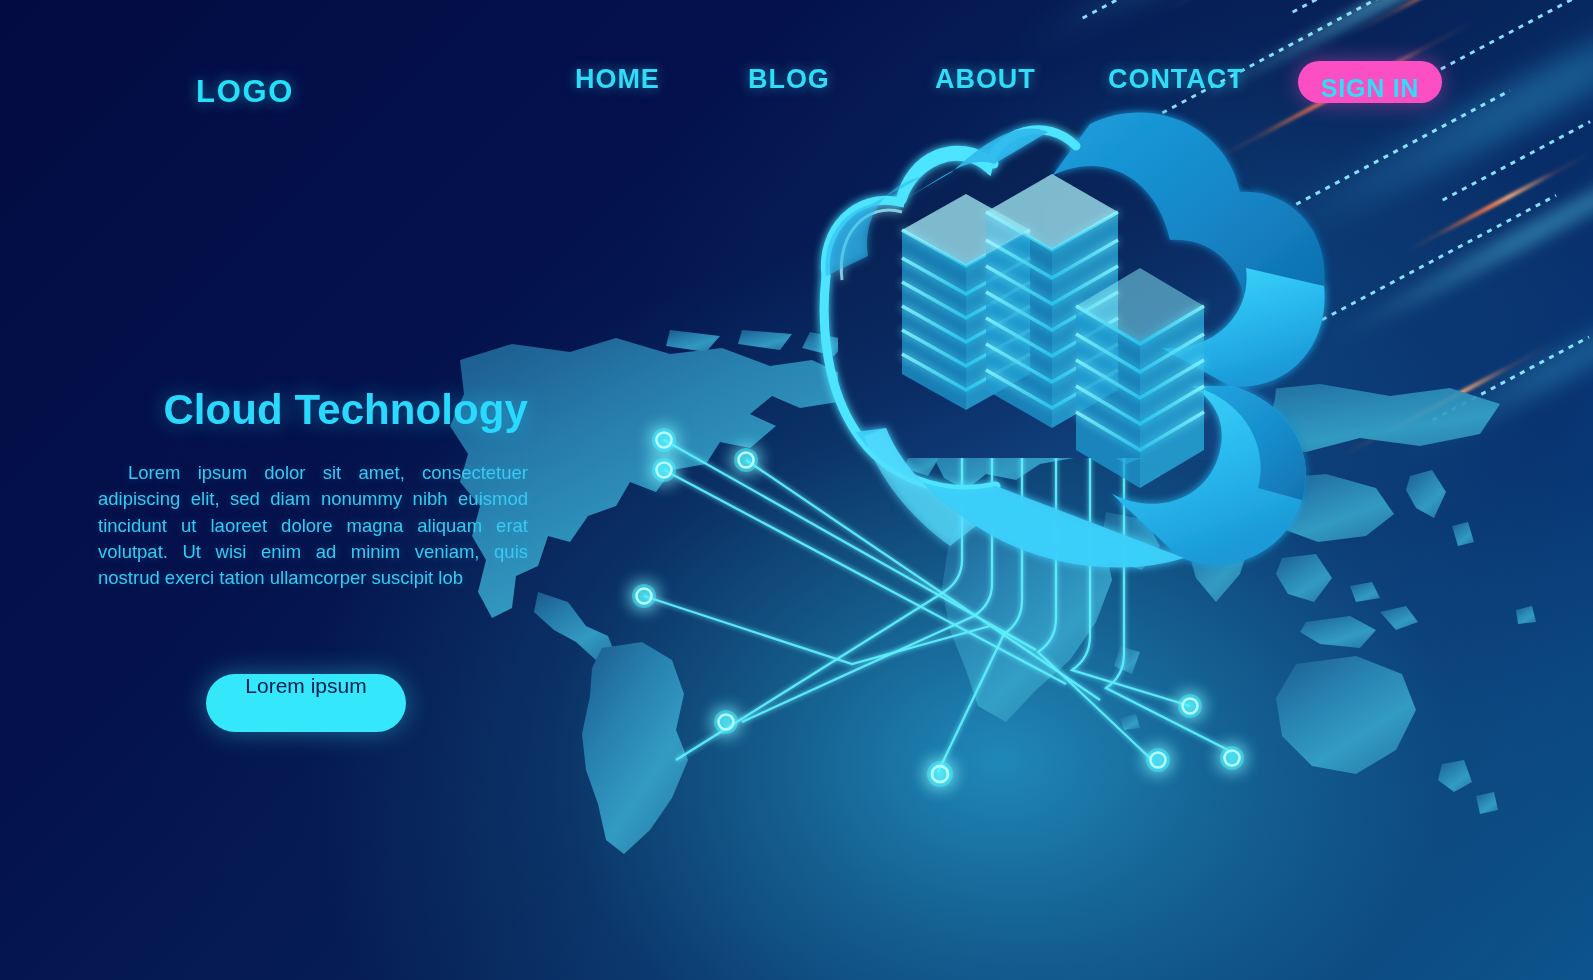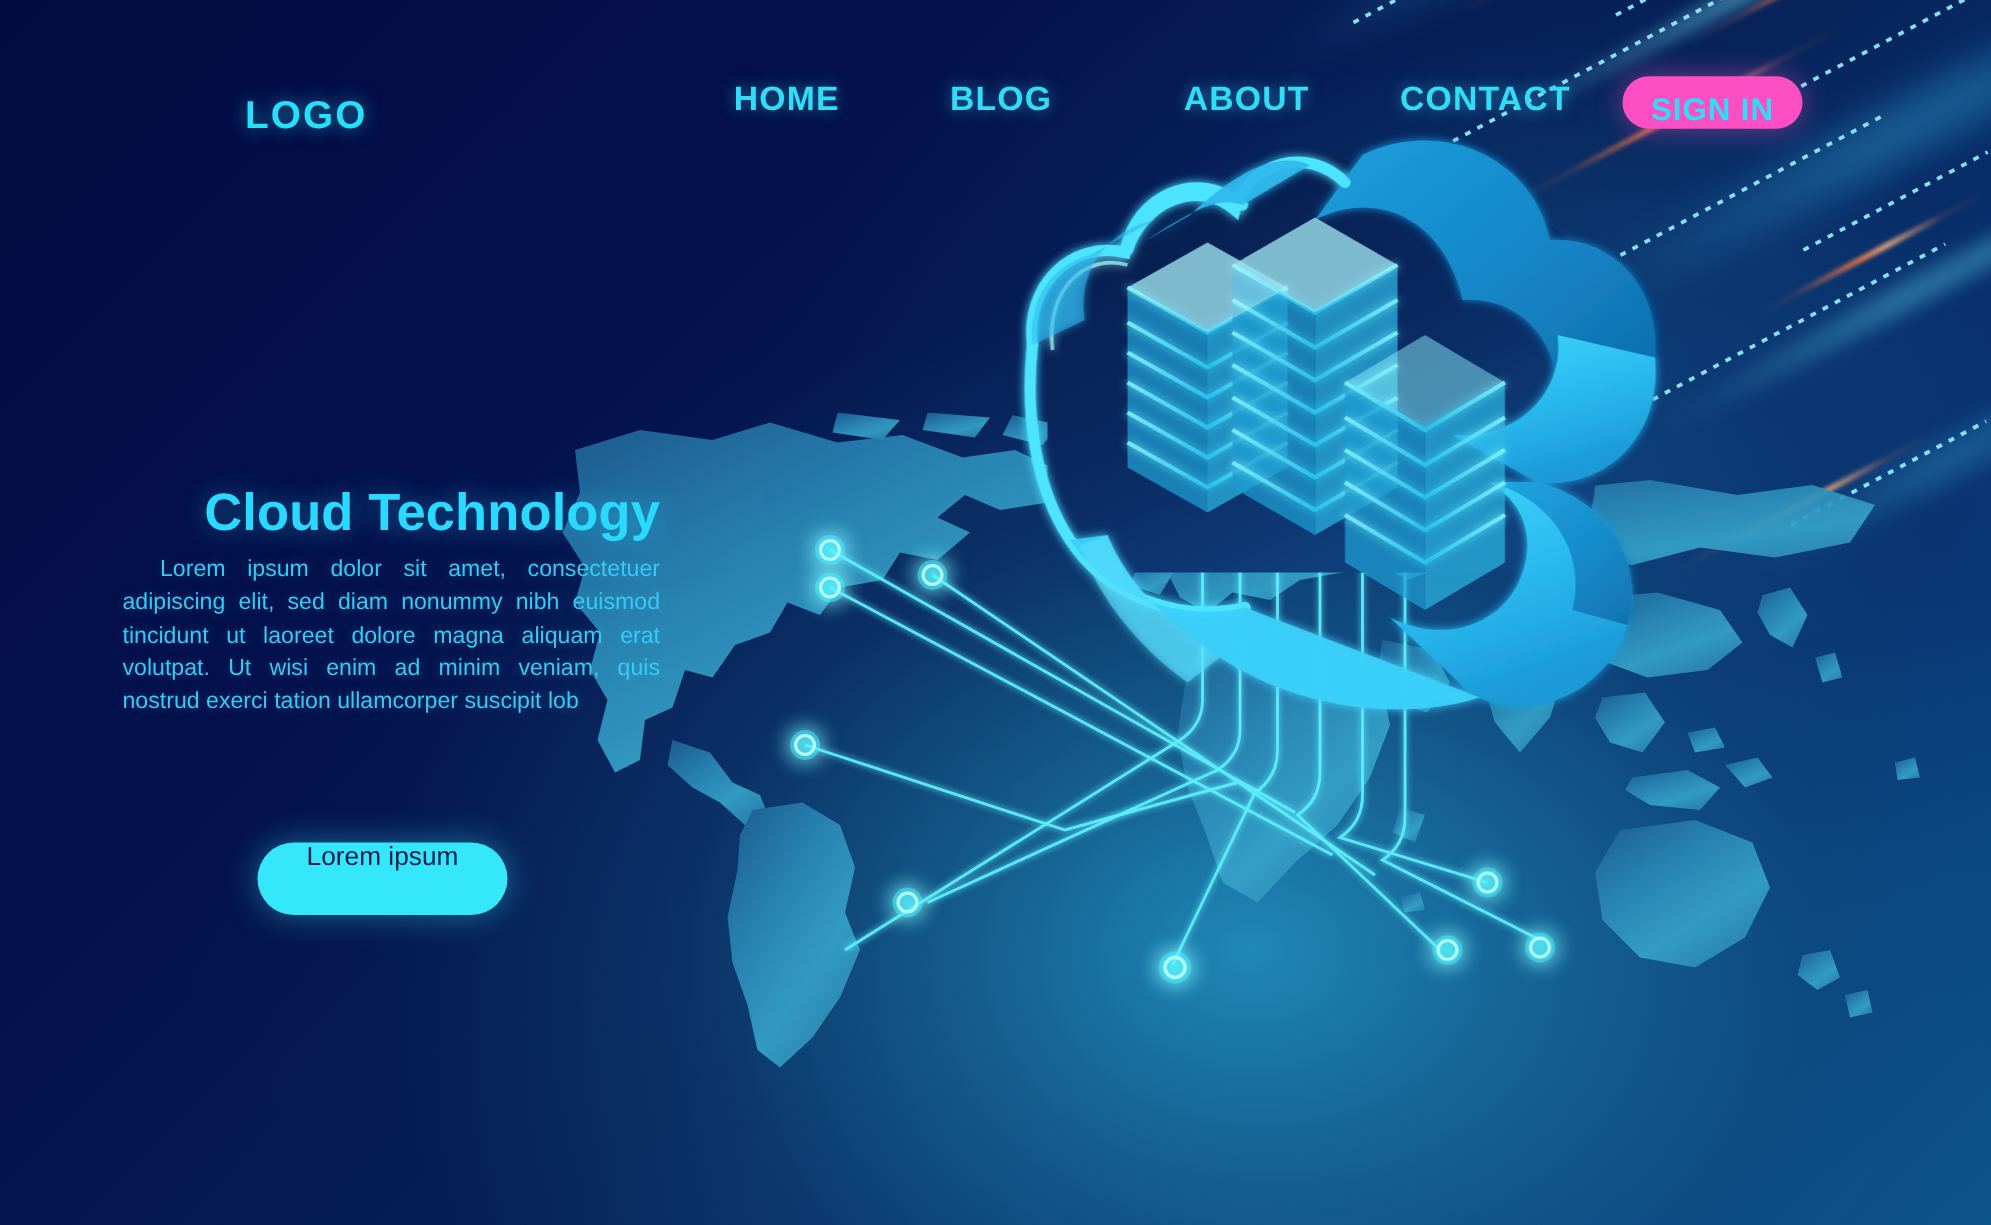--- a/index.html
+++ b/index.html
@@ -57,21 +57,21 @@
   .logo{
     position:absolute; left:196px; top:63px;
     font-size:31px; font-weight:700; letter-spacing:.055em;
     color:#23e0fb; text-shadow:0 0 14px rgba(35,224,251,.55);margin-top:11px;
   }
   .navlinks{ position:absolute; left:575px; top:64px; }
   .navlink{
     position:absolute; top:0;
     font-size:27px; font-weight:700; letter-spacing:.035em;
     color:#31dcf7; text-shadow:0 0 12px rgba(49,220,247,.5);
-    cursor:pointer; white-space:nowrap;margin-left:12px;
+    cursor:pointer; white-space:nowrap;
   }
   .signin{
     position:absolute; left:1298px; top:61px;
     width:144px; height:42px; border-radius:21px;
     background:#fb4fc3;
     display:flex; align-items:flex-end; justify-content:center;
     box-shadow:0 0 22px rgba(251,79,195,.45);
     cursor:pointer; border:none;
   }
   .signin span{
@@ -81,21 +81,21 @@
 
   
   .hero{ position:absolute; left:98px; top:388px; width:430px; z-index:30; }
   .hero h1{
     font-size:42px; font-weight:700; letter-spacing:.002em;
     color:#2ad9ff; line-height:1.05;
     text-shadow:0 0 22px rgba(42,217,255,.45);
     text-align:right;
   }
   .hero p{
-    margin-top:10px;
+    margin-top:28px;
     font-size:18.5px; line-height:1.42; font-weight:400;
     color:#37c9f2; text-align:justify; text-indent:30px;
     text-shadow:0 0 10px rgba(55,201,242,.28);
   }
   .cta{
     position:absolute; left:206px; top:674px;
     width:200px; height:58px; border-radius:29px;
     background:#35e7fb; border:none; cursor:pointer;
     display:flex; align-items:flex-start; justify-content:center;
     box-shadow:0 0 26px rgba(53,231,251,.4);

